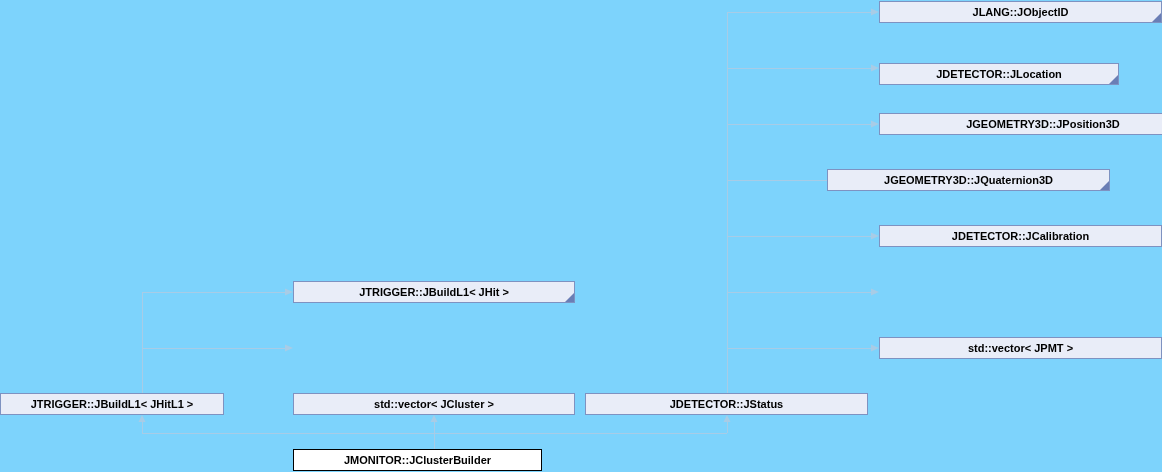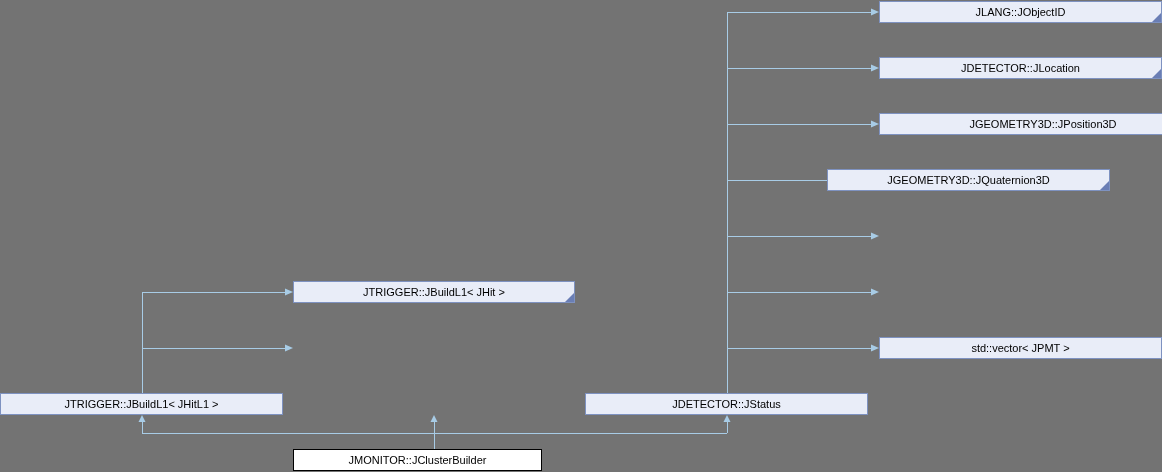--- a/index.html
+++ b/index.html
@@ -1,22 +1,23 @@
 <!DOCTYPE html>
 <html style="--node-fill: #e9edf8; --node-border: #7e92c1; --edge: #a8cce6; --fold: #6a7eb5; --main-border: #000000; --main-fill: #ffffff;"><head>
 <meta charset="utf-8">
 <style>
   html, body { margin: 0; padding: 0; background: #ffffff; }
   #canvas {
     position: relative;
     width: 1162px;
     height: 472px;
-    background: #737373;
+    background: #7dd3fc;
     font-family: "Liberation Sans", sans-serif;
     overflow: hidden;
+    font-weight: bold;
   }
   #edges {
     position: absolute;
     left: 0; top: 0;
     pointer-events: none;
   }
   .edge-line {
     stroke: var(--edge, #a8cce6);
     stroke-width: 1;
     fill: none;
@@ -85,43 +86,49 @@
       <polygon class="edge-arrow" points="142,415 138.5,422 145.5,422"></polygon>
       <polygon class="edge-arrow" points="434,415 430.5,422 437.5,422"></polygon>
       <polygon class="edge-arrow" points="727,415 723.5,422 730.5,422"></polygon>
     </g>
   </svg>
 
   <div class="node" style="left:879px;top:1px;width:283px">
     <span>JLANG::JObjectID</span>
     <i class="fold"></i>
   </div>
-  <div class="node" style="left:879px;top:57px;width:283px">
+  <div class="node" style="left:879px;top:63px;width:240px">
     <span>JDETECTOR::JLocation</span>
     <i class="fold"></i>
   </div>
   <div class="node" style="left:879px;top:113px;width:328px">
     <span>JGEOMETRY3D::JPosition3D</span>
     <i class="fold"></i>
   </div>
   <div class="node" style="left:827px;top:169px;width:283px">
     <span>JGEOMETRY3D::JQuaternion3D</span>
     <i class="fold"></i>
   </div>
+  <div class="node" style="left:879px;top:225px;width:283px">
+    <span>JDETECTOR::JCalibration</span>
+  </div>
   <div class="node" style="left:879px;top:337px;width:283px">
     <span>std::vector&lt; JPMT &gt;</span>
   </div>
 
   <div class="node" style="left:293px;top:281px;width:282px">
     <span>JTRIGGER::JBuildL1&lt; JHit &gt;</span>
     <i class="fold"></i>
   </div>
 
-  <div class="node" style="left:0px;top:393px;width:283px">
+  <div class="node" style="left:0px;top:393px;width:224px">
     <span>JTRIGGER::JBuildL1&lt; JHitL1 &gt;</span>
+  </div>
+  <div class="node" style="left:293px;top:393px;width:282px">
+    <span>std::vector&lt; JCluster &gt;</span>
   </div>
   <div class="node" style="left:585px;top:393px;width:283px">
     <span>JDETECTOR::JStatus</span>
   </div>
 
   <div class="node main" style="left:293px;top:449px;width:249px">
     <span>JMONITOR::JClusterBuilder</span>
   </div>
 
 </div>

